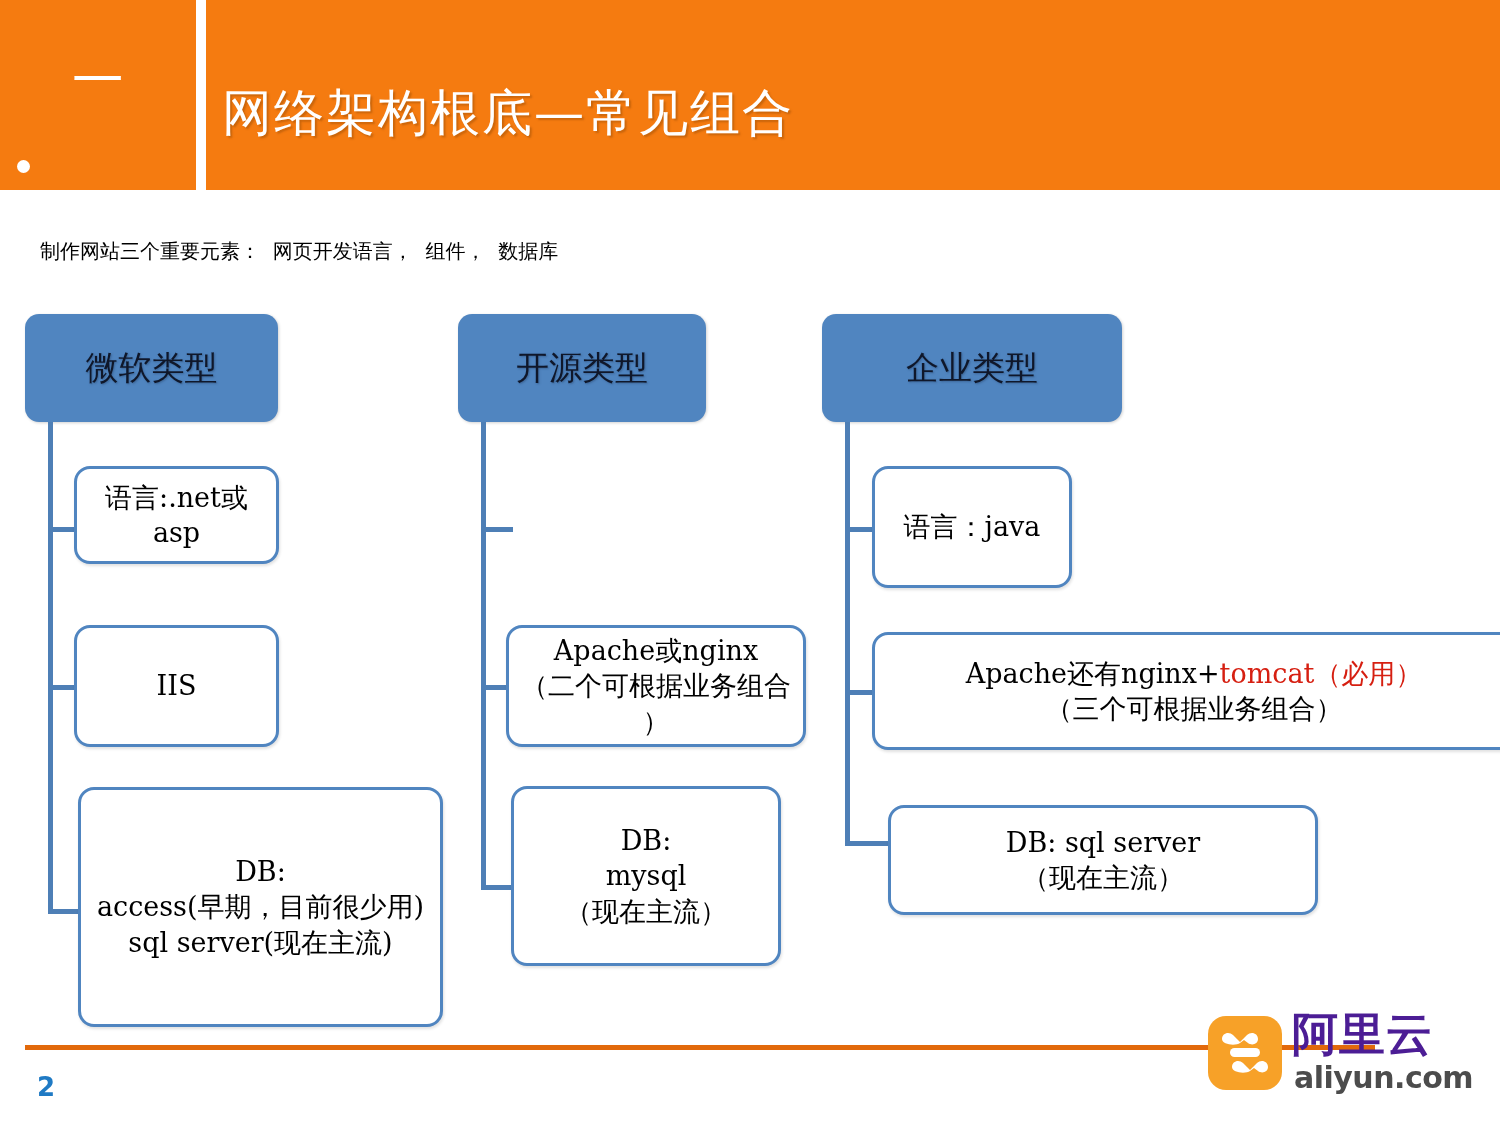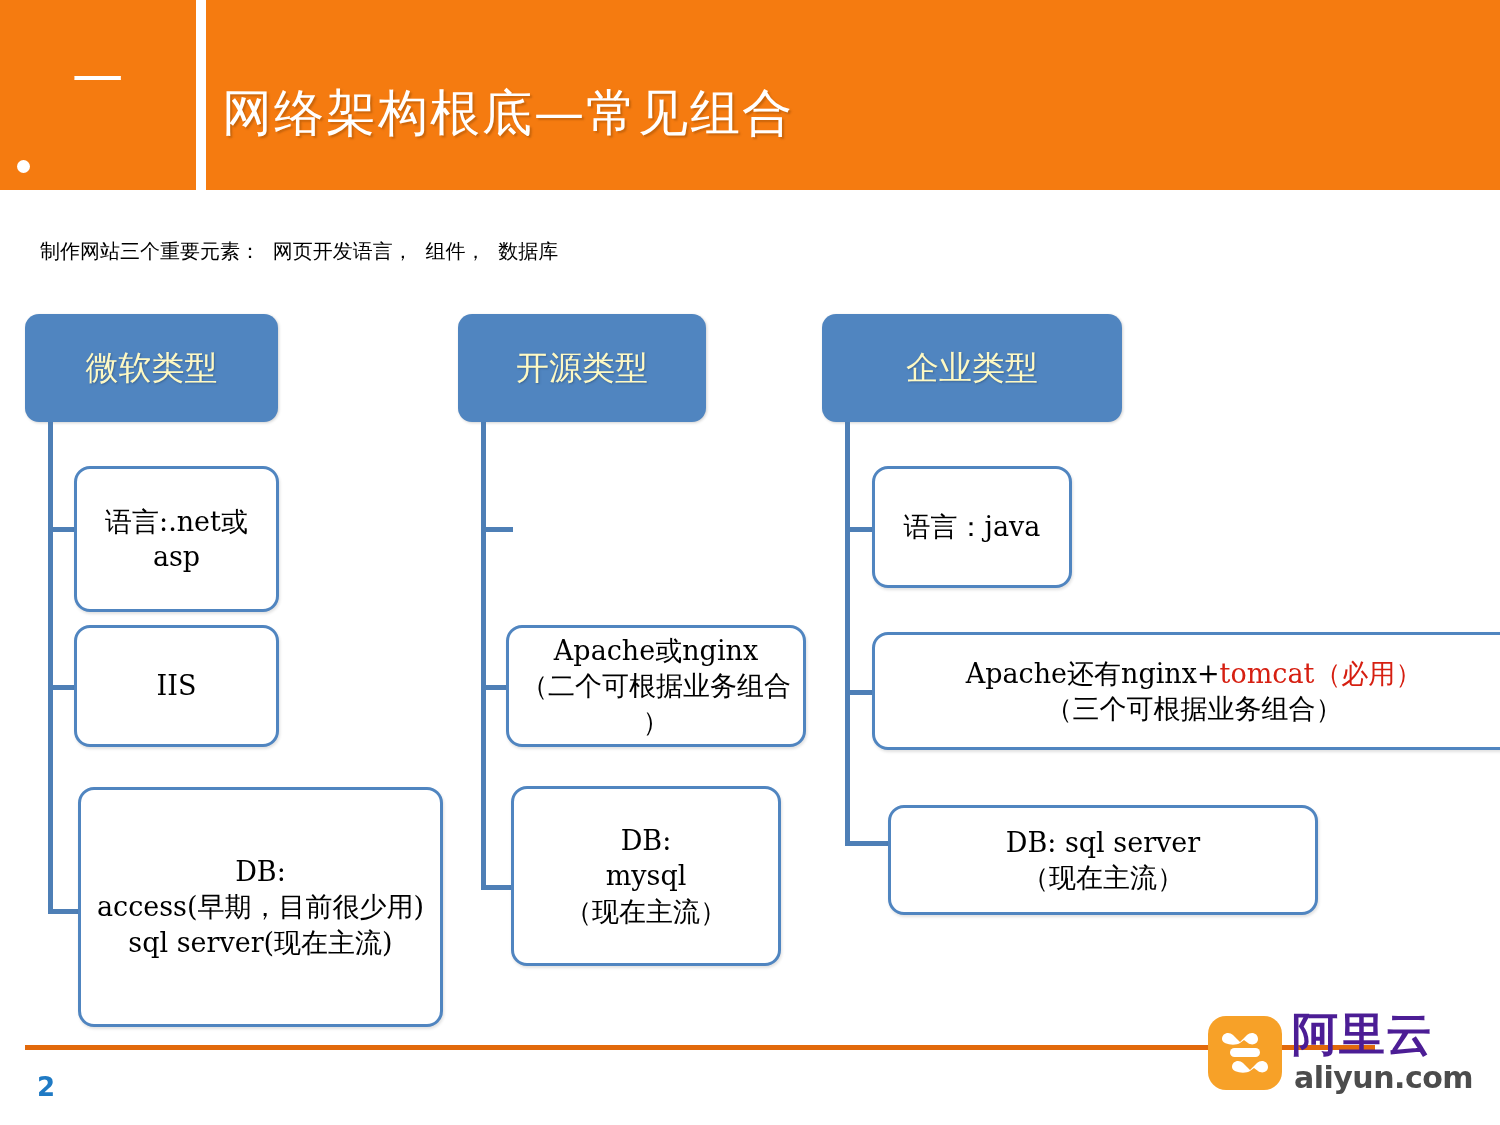--- a/index.html
+++ b/index.html
@@ -82,21 +82,21 @@
     font-size: 20px;
     color: #000000;
     white-space: pre;
   }
 
   
   .col-head {
     position: absolute;
     background: #5085C0;
     border-radius: 14px;
-    color: #fef9c3;
+    color: #0f172a;
     font-family: "DejaVu Serif", serif;
     font-size: 33px;
     display: flex;
     align-items: center;
     justify-content: center;
     box-shadow: 1px 1px 3px rgba(0,0,0,0.18);
     text-shadow: 1px 1px 2px rgba(40,70,110,0.5);
   }
   .node-box {
     position: absolute;
@@ -208,21 +208,21 @@
   <div class="subtitle">制作网站三个重要元素：  网页开发语言，  组件，  数据库</div>
 
   <div class="col-head" style="left:25px; top:314px; width:253px; height:108px;">
     <span>微软类型</span>
   </div>
   <div class="trunk" style="left:48px; top:422px; height:492px;"></div>
   <div class="branch" style="left:48px; top:527px; width:32px;"></div>
   <div class="branch" style="left:48px; top:685px; width:32px;"></div>
   <div class="branch" style="left:48px; top:909px; width:40px;"></div>
 
-  <div class="node-box" style="left:74px; top:466px; width:205px; height:146px;">
+  <div class="node-box" style="left:74px; top:466px; width:205px; height:98px;">
     <span class="txt">语言:.net或
 asp</span>
   </div>
   <div class="node-box" style="left:74px; top:625px; width:205px; height:122px;">
     <span class="txt">IIS</span>
   </div>
   <div class="node-box" style="left:78px; top:787px; width:365px; height:240px;">
     <span class="txt">DB:
 access(早期，目前很少用)
 sql server(现在主流)</span>

